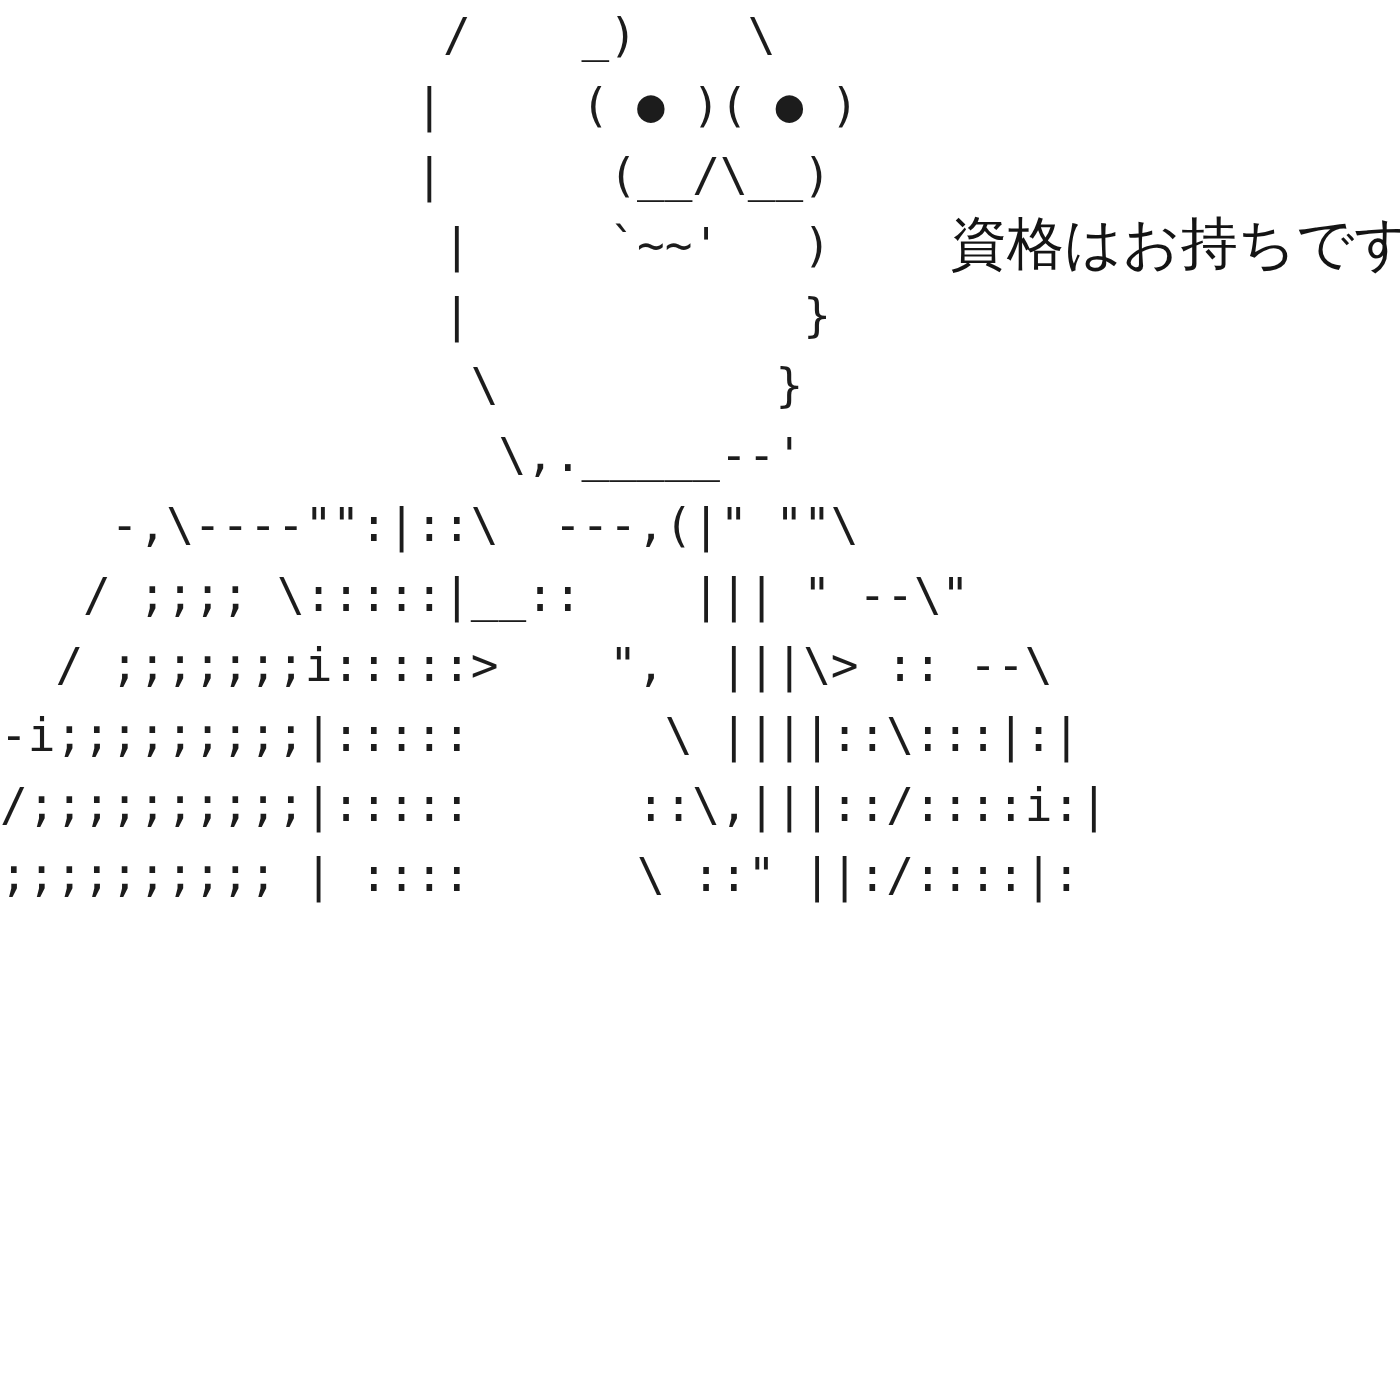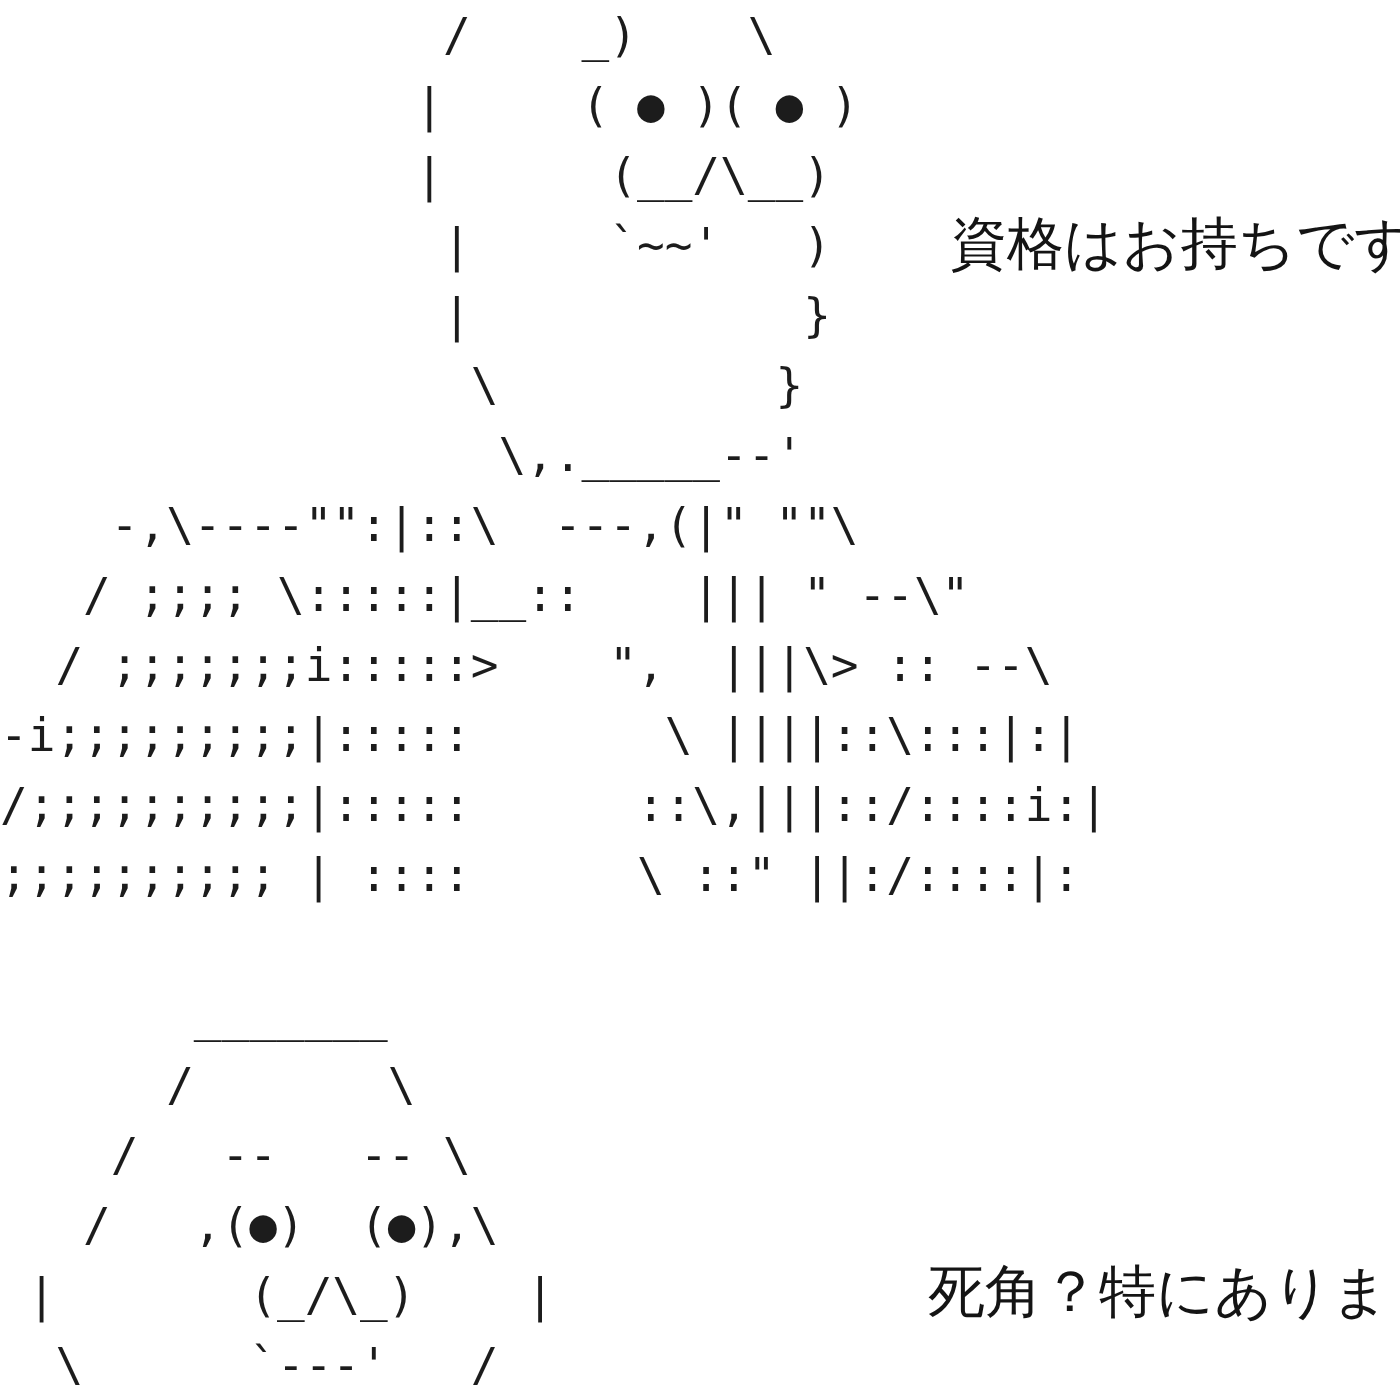--- a/index.html
+++ b/index.html
@@ -47,22 +47,15 @@
                   \,._____--'
     -,\----"":|::\  ---,(|" ""\
    / ;;;; \:::::|__::    ||| " --\"
   / ;;;;;;;i:::::&gt;    ",  |||\&gt; :: --\
 -i;;;;;;;;;|:::::       \ ||||::\:::|:|
 /;;;;;;;;;;|:::::      ::\,|||::/::::i:|
 ;;;;;;;;;; | ::::      \ ::" ||:/::::|:</pre>
 
   <div id="speech-interviewer" class="speech">資格はお持ちです</div>
 
-  <pre id="aa-answerer" class="aa">       _______
-      /       \
-    /   --   -- \
-   /   ,(●)  (●),\
- |       (_/\_)    |
-  \      `---'   /</pre>
 
-  <div id="speech-answerer" class="speech">死角？特にありま</div>
 
 </div>
 
 </body></html>

